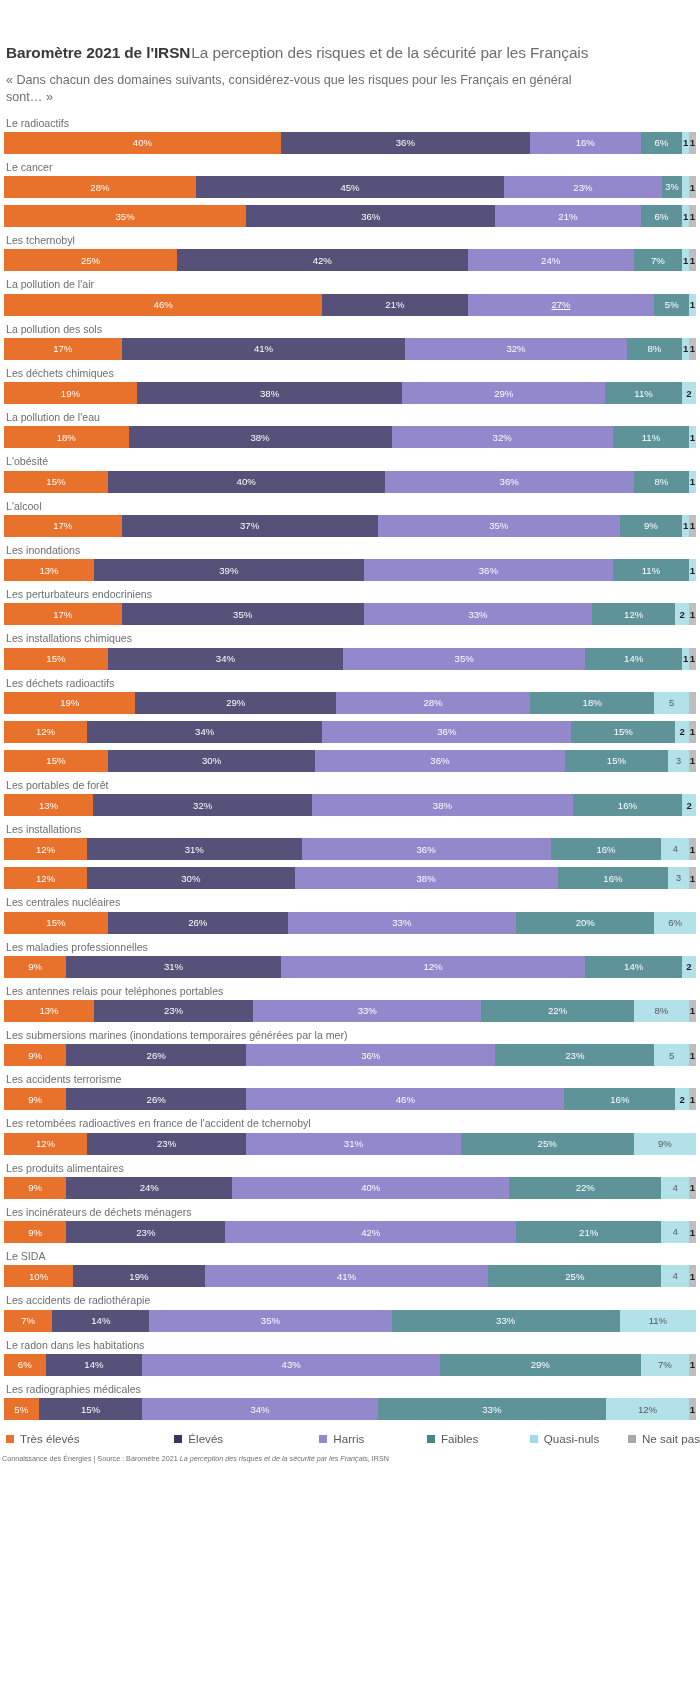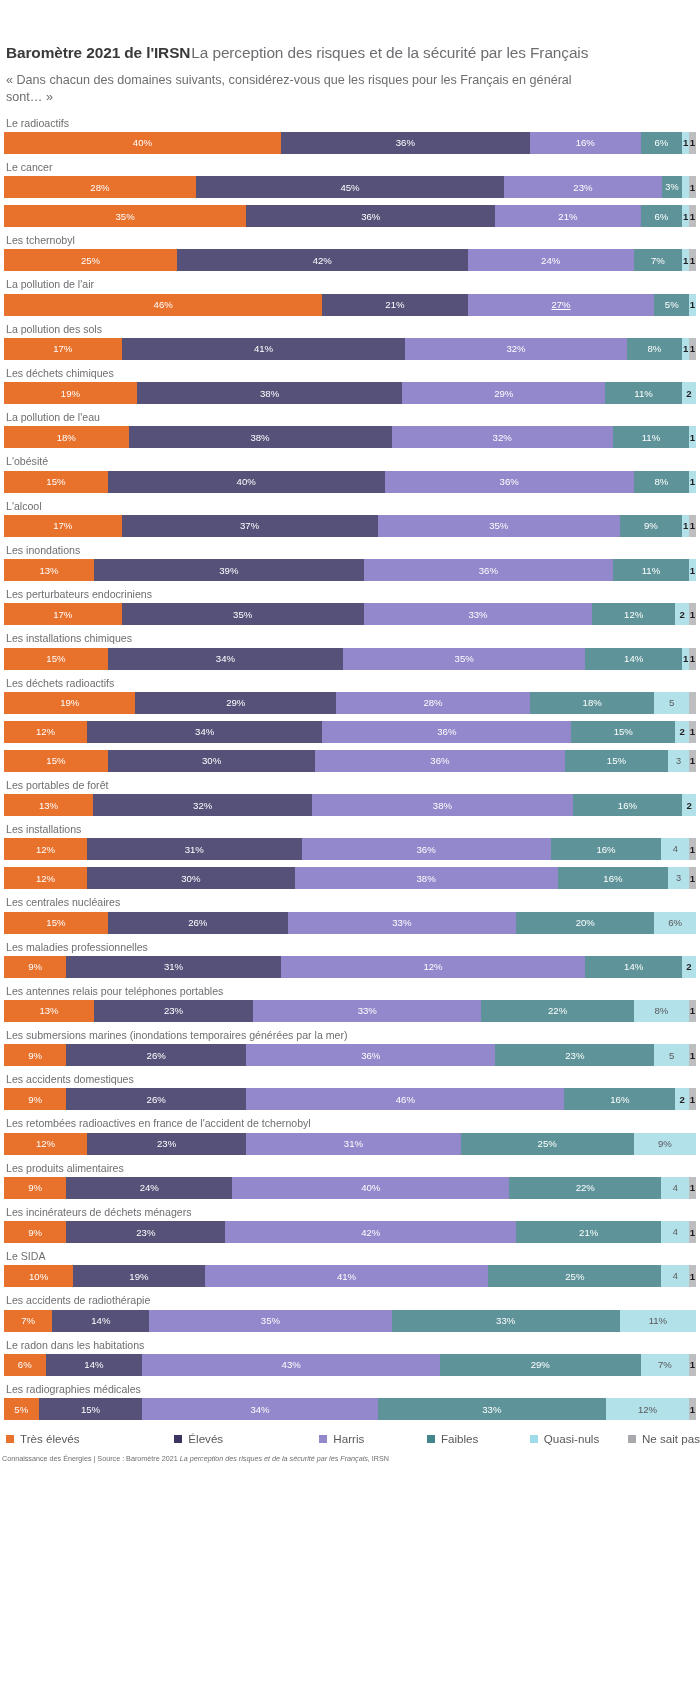--- a/index.html
+++ b/index.html
@@ -327,21 +327,21 @@
         <div class="bar">
           <div class="seg s1" style="width: 9%;">9%</div>
           <div class="seg s2" style="width: 26%;">26%</div>
           <div class="seg s3" style="width: 36%;">36%</div>
           <div class="seg s4" style="width: 23%;">23%</div>
           <div class="seg s5" style="width: 5%;">5</div>
           <div class="seg s6 overflow" style="width: 1%;">1</div>
         </div>
       </div>
       <div class="row">
-        <div class="row-label">Les accidents domestiques</div>
+        <div class="row-label">Les accidents terrorisme</div>
         <div class="bar">
           <div class="seg s1" style="width: 9%;">9%</div>
           <div class="seg s2" style="width: 26%;">26%</div>
           <div class="seg s3" style="width: 46%;">46%</div>
           <div class="seg s4" style="width: 16%;">16%</div>
           <div class="seg s5 overflow" style="width: 2%;">2</div>
           <div class="seg s6 overflow" style="width: 1%;">1</div>
         </div>
       </div>
       <div class="row">

